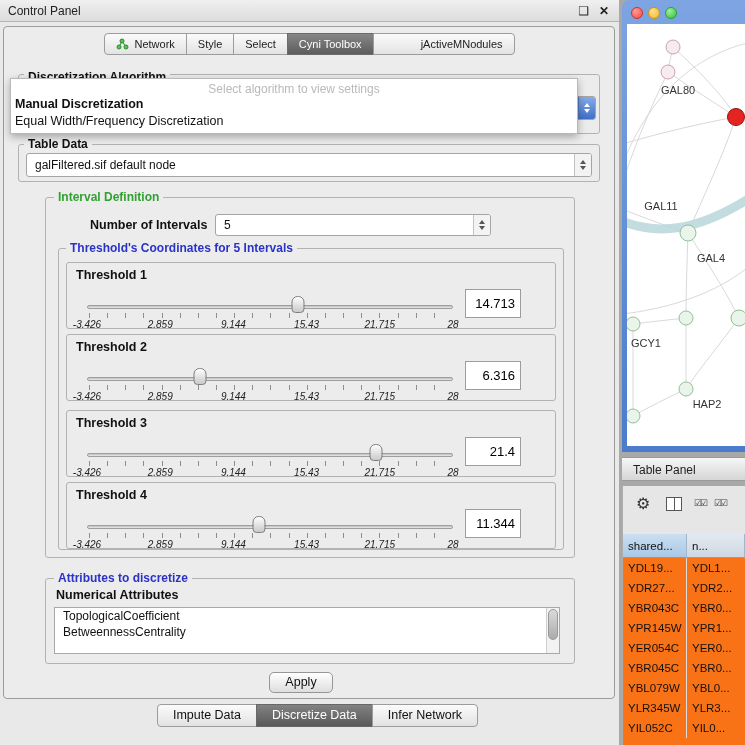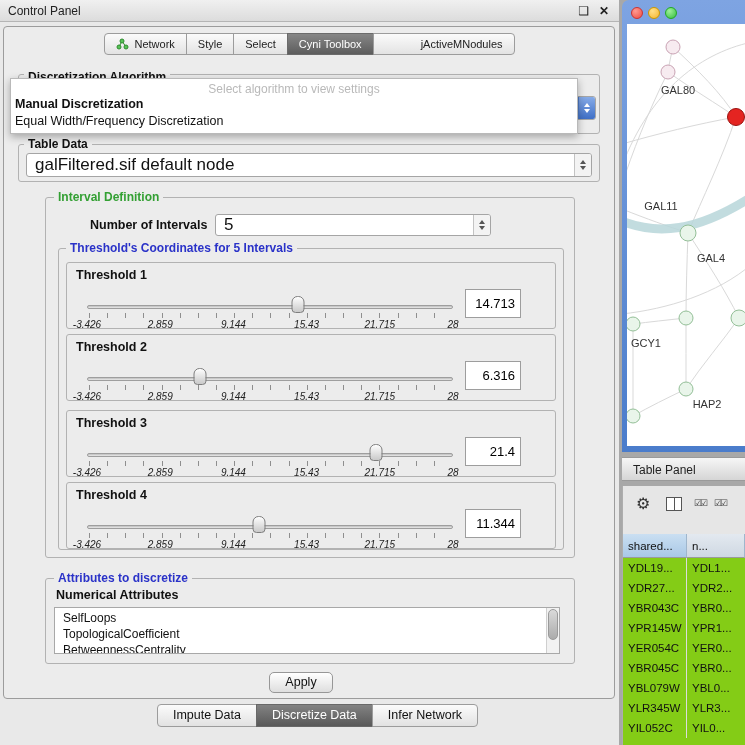--- a/index.html
+++ b/index.html
@@ -29,21 +29,21 @@
   .ttab:last-child { border-radius:0 4px 4px 0;padding-left:47px; }
   .ttab.active { background:linear-gradient(#868686,#5d5d5d); color:#fff; border-color:#6b6b6b; }
 
   .grp { position:absolute; border:1px solid #b2b2b2; border-radius:3px; }
   .grp-label { position:absolute; background:#ececec; padding:0 4px; font-size:12px; white-space:nowrap; z-index:2;font-weight:bold;}
   .green-label { color:#33a033; }
   .blue-label { color:#2a32c8; }
 
   .combo { position:absolute; background:#fff; border:1px solid #a5a5a5; border-radius:3px;
     display:flex; align-items:center; overflow:hidden; }
-  .combo .txt { flex:1; padding-left:8px; font-size:17px; color:#111; white-space:nowrap; }
+  .combo .txt { flex:1; padding-left:8px; font-size:12px; color:#111; white-space:nowrap; }
   .combo .step { width:17px; align-self:stretch; display:flex; flex-direction:column;
     align-items:center; justify-content:center; gap:2px; border-left:1px solid #c3c3c3; background:#f3f3f3;}
   .tri-up { width:0; height:0; border-left:3px solid transparent; border-right:3px solid transparent; border-bottom:4px solid #555;}
   .tri-down { width:0; height:0; border-left:3px solid transparent; border-right:3px solid transparent; border-top:4px solid #555;}
   .combo.focused .step { background:linear-gradient(#86abe8,#3f6fc6); border-left:1px solid #4d79c4;}
   .combo.focused .tri-up { border-bottom-color:#fff; }
   .combo.focused .tri-down { border-top-color:#fff; }
 
   
   .popup { position:absolute; left:10px; top:78px; width:568px; height:56px; background:#fff;
@@ -104,21 +104,21 @@
   .tp-bar span { position:absolute; left:11px; line-height:24px; font-size:12px; color:#222; }
 
   .table-window { position:absolute; left:622px; top:486px; width:123px; height:259px; background:#e6e6e6; border-left:1px solid #adadad;}
   .tw-toolbar { position:absolute; left:0; top:4px; right:0; height:28px; }
   .gear-ic { position:absolute; left:13px; top:4px; font-size:16px; color:#333; }
   .col-ic { position:absolute; left:43px; top:7px; width:16px; height:14px; border:1px solid #555;
     background:linear-gradient(to right,#fff 0 7px,#555 7px 8px,#fff 8px); }
   .chk-ic { position:absolute; top:8px; font-size:9px; letter-spacing:-2px; color:#444; }
   .chk-ic.a { left:71px; } .chk-ic.b { left:91px; }
 
-  .tbl { position:absolute; left:0; top:48px; right:0; bottom:0; background:#84cc16; }
+  .tbl { position:absolute; left:0; top:48px; right:0; bottom:0; background:#f97316; }
   .tbl-head { display:flex; height:24px; }
   .th { font-size:11.5px; line-height:24px; padding-left:5px; border-right:1px solid #9fb6cc; border-bottom:1px solid #9a9a9a; white-space:nowrap; overflow:hidden;}
   .th.c1 { width:64px; background:linear-gradient(#cadff2,#a9c8e6); }
   .th.c2 { flex:1; background:linear-gradient(#e3e9f0,#cfd8e2); }
   .tr { display:flex; height:20px; }
   .td { font-size:11.5px; line-height:20px; padding-left:5px; white-space:nowrap; overflow:hidden; }
   .td.c1 { width:64px; border-right:1px solid #dcdcdc; }
   .td.c2 { flex:1; }
 </style>
 </head>
@@ -269,21 +269,20 @@
         <span style="left:100%">28</span>
       </div>
     </div>
     <input class="tval" value="11.344" style="">
   </div>
 
   <div class="grp" style="left:45px; top:578px; width:530px; height:86px;"></div>
   <span class="grp-label blue-label" style="left:54px; top:571px;">Attributes to discretize</span>
   <span class="bold-label" style="left:56px; top:588px;">Numerical Attributes</span>
   <div class="attr-list">
-    <div class="attr-item" style="padding-top:2px;">SelfLoops</div>
     <div class="attr-item">TopologicalCoefficient</div>
     <div class="attr-item">BetweennessCentrality</div>
     <div class="attr-scroll">
         <div class="attr-thumb"></div>
       </div>
   </div>
 
   <div class="apply-btn">Apply</div>
 
   <div class="bottom-tabs">

